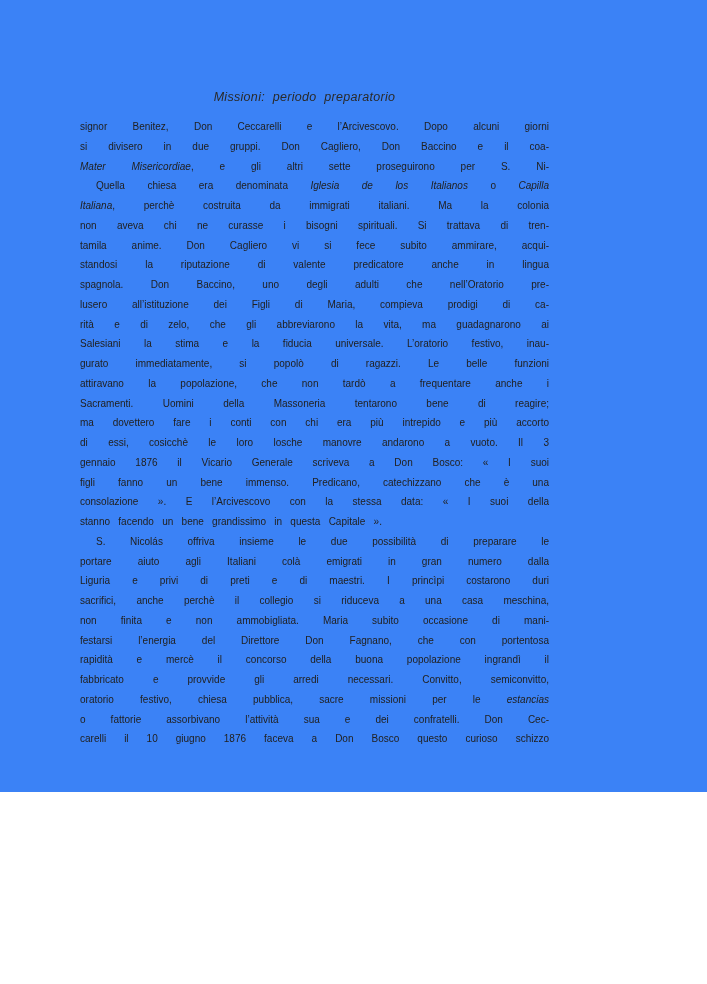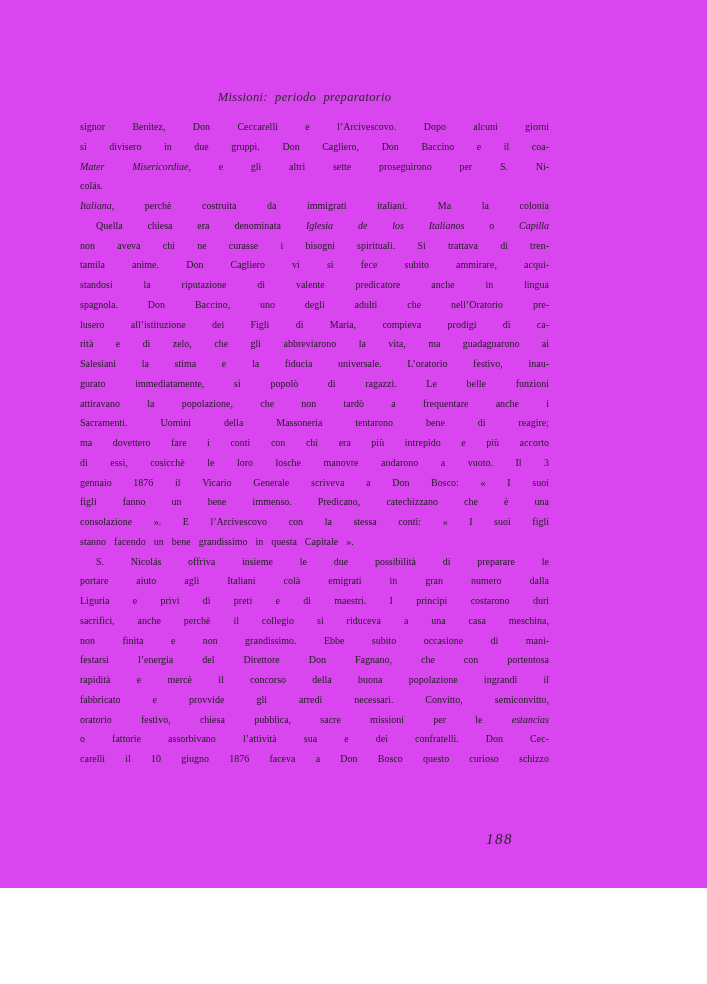--- a/index.html
+++ b/index.html
@@ -3,24 +3,24 @@
 <meta charset="utf-8">
 <style>
   html, body {
     margin: 0;
     padding: 0;
     background: #ffffff;
   }
   .page {
     position: relative;
     width: 707px;
-    height: 888px;
-    background: #d946ef;
+    height: 792px;
+    background: #3b82f6;
     overflow: hidden;
-    font-family: Liberation Serif, serif;
+    font-family: Liberation Sans, sans-serif;
     color: #212121;
   }
   .running-head {
     position: absolute;
     left: 70px;
     top: 90px;
     width: 469px;
     text-align: center;
     font-style: italic;
     font-size: 12.5px;
@@ -74,48 +74,47 @@
 <body>
 
 <div class="page">
   <div class="running-head">Missioni: periodo preparatorio</div>
 
   <div class="text-block" id="text-block">
       <div class="paragraph">
         <div class="line">signor Benitez, Don Ceccarelli e l’Arcivescovo. Dopo alcuni giorni</div>
         <div class="line">si divisero in due gruppi. Don Cagliero, Don Baccino e il coa-</div>
         <div class="line"><i>Mater Misericordiae</i>, e gli altri sette proseguirono per S. Ni-</div>
-        <div class="line last">colás.</div>
       </div>
       <div class="paragraph">
+        <div class="line indent">Quella chiesa era denominata <i>Iglesia de los Italianos</i> o <i>Capilla</i></div>
         <div class="line"><i>Italiana</i>, perchè costruita da immigrati italiani. Ma la colonia</div>
-        <div class="line indent">Quella chiesa era denominata <i>Iglesia de los Italianos</i> o <i>Capilla</i></div>
         <div class="line">non aveva chi ne curasse i bisogni spirituali. Si trattava di tren-</div>
         <div class="line">tamila anime. Don Cagliero vi si fece subito ammirare, acqui-</div>
         <div class="line">standosi la riputazione di valente predicatore anche in lingua</div>
         <div class="line">spagnola. Don Baccino, uno degli adulti che nell’Oratorio pre-</div>
         <div class="line">lusero all’istituzione dei Figli di Maria, compieva prodigi di ca-</div>
         <div class="line">rità e di zelo, che gli abbreviarono la vita, ma guadagnarono ai</div>
         <div class="line">Salesiani la stima e la fiducia universale. L’oratorio festivo, inau-</div>
         <div class="line">gurato immediatamente, si popolò di ragazzi. Le belle funzioni</div>
         <div class="line">attiravano la popolazione, che non tardò a frequentare anche i</div>
         <div class="line">Sacramenti. Uomini della Massoneria tentarono bene di reagire;</div>
         <div class="line">ma dovettero fare i conti con chi era più intrepido e più accorto</div>
         <div class="line">di essi, cosicchè le loro losche manovre andarono a vuoto. Il 3</div>
         <div class="line">gennaio 1876 il Vicario Generale scriveva a Don Bosco: « I suoi</div>
         <div class="line">figli fanno un bene immenso. Predicano, catechizzano che è una</div>
-        <div class="line">consolazione ». E l’Arcivescovo con la stessa conti: « I suoi figli</div>
+        <div class="line">consolazione ». E l’Arcivescovo con la stessa data: « I suoi della</div>
         <div class="line last spread">stanno facendo un bene grandissimo in questa Capitale ».</div>
       </div>
       <div class="paragraph">
         <div class="line indent">S. Nicolás offriva insieme le due possibilità di preparare le</div>
         <div class="line">portare aiuto agli Italiani colà emigrati in gran numero dalla</div>
         <div class="line">Liguria e privi di preti e di maestri. I princìpi costarono duri</div>
         <div class="line">sacrifici, anche perchè il collegio si riduceva a una casa meschina,</div>
-        <div class="line">non finita e non grandissimo. Ebbe subito occasione di mani-</div>
+        <div class="line">non finita e non ammobigliata. Maria subito occasione di mani-</div>
         <div class="line">festarsi l’energia del Direttore Don Fagnano, che con portentosa</div>
         <div class="line">rapidità e mercè il concorso della buona popolazione ingrandì il</div>
         <div class="line">fabbricato e provvide gli arredi necessari. Convitto, semiconvitto,</div>
         <div class="line">oratorio festivo, chiesa pubblica, sacre missioni per le <i>estancias</i></div>
         <div class="line">o fattorie assorbivano l’attività sua e dei confratelli. Don Cec-</div>
         <div class="line">carelli il 10 giugno 1876 faceva a Don Bosco questo curioso schizzo</div>
       </div>
     </div>
 
   <div class="folio">188</div>

